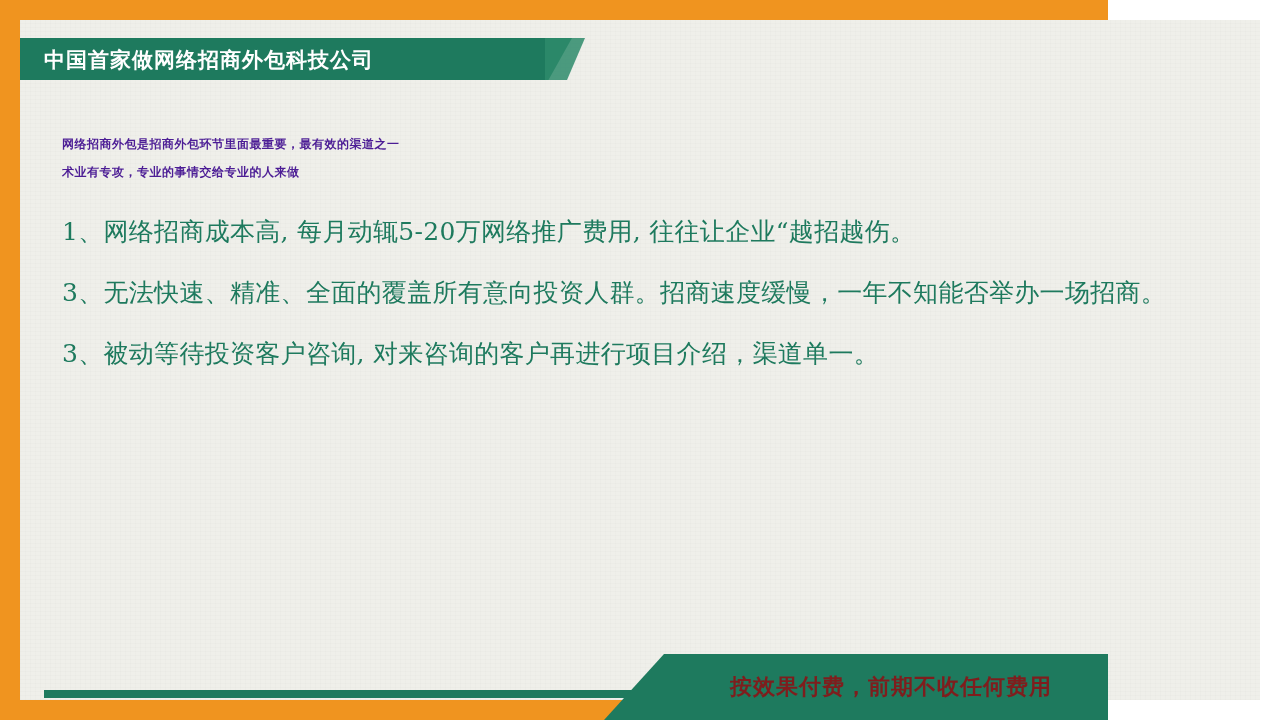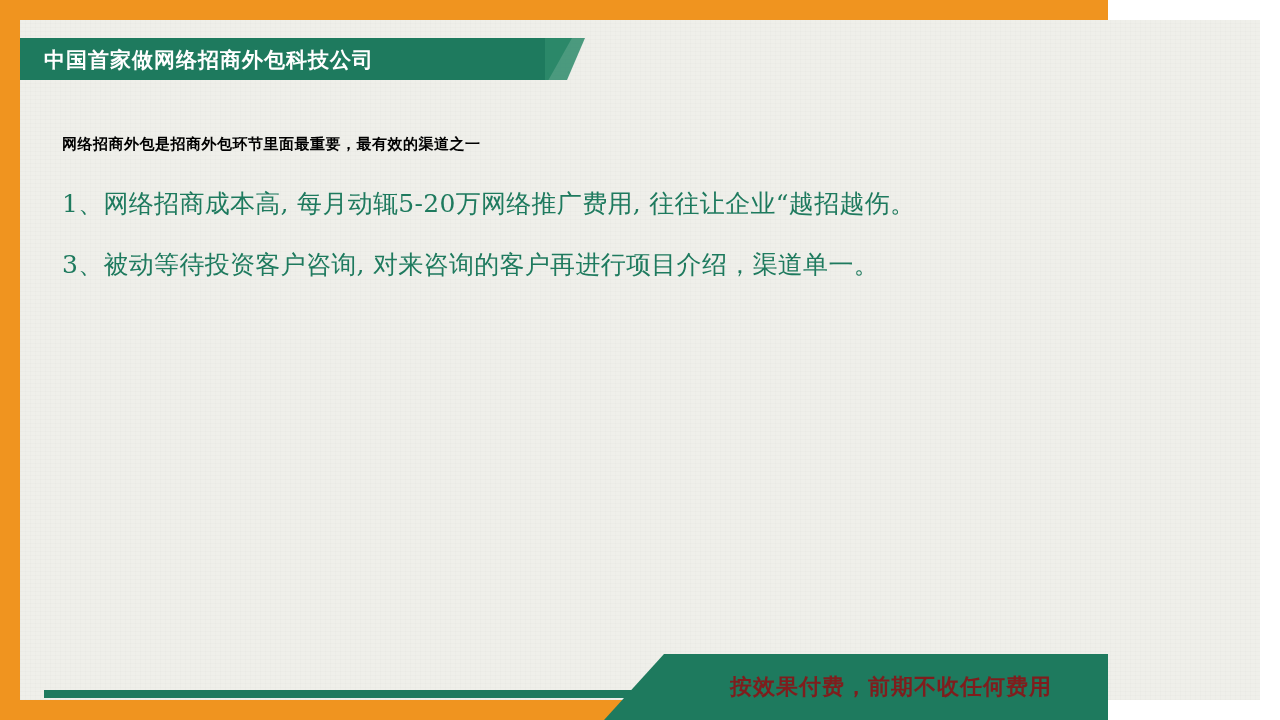--- a/index.html
+++ b/index.html
@@ -90,22 +90,22 @@
     font-weight: bold;
     letter-spacing: 1px;
     margin: 0 0 22px 0;
     line-height: 44px;
   }
 
   .subtitle-block {
     margin: 0 0 26px 0;
   }
   .subtitle-line {
-    color: #000000;
-    font-size: 15px;
+    color: #4c1d95;
+    font-size: 12px;
     font-weight: bold;
     line-height: 28px;
     letter-spacing: 0.5px;
   }
 
   .bullets {
     margin-top: 22px;
   }
   .bullet {
     color: #1E7A5E;
@@ -166,24 +166,26 @@
   <div class="header-band"></div>
   <div class="header-band-tail"></div>
   <div class="header-band-tail2"></div>
   <div class="header-title">中国首家做网络招商外包科技公司</div>
 
   <div class="content">
 
 
     <div class="subtitle-block">
       <div class="subtitle-line">网络招商外包是招商外包环节里面最重要，最有效的渠道之一</div>
+      <div class="subtitle-line">术业有专攻，专业的事情交给专业的人来做</div>
     </div>
 
     <div class="bullets">
       <div class="bullet">1、网络招商成本高, 每月动辄5-20万网络推广费用, 往往让企业“越招越伤。</div>
+      <div class="bullet">3、无法快速、精准、全面的覆盖所有意向投资人群。招商速度缓慢，一年不知能否举办一场招商。</div>
       <div class="bullet">3、被动等待投资客户咨询, 对来咨询的客户再进行项目介绍，渠道单一。</div>
     </div>
 
   </div>
 
   <div class="footer-left"></div>
   <div class="footer-left-tail"></div>
   <div class="footer-band"></div>
   <div class="footer-text">按效果付费，前期不收任何费用</div>
 

